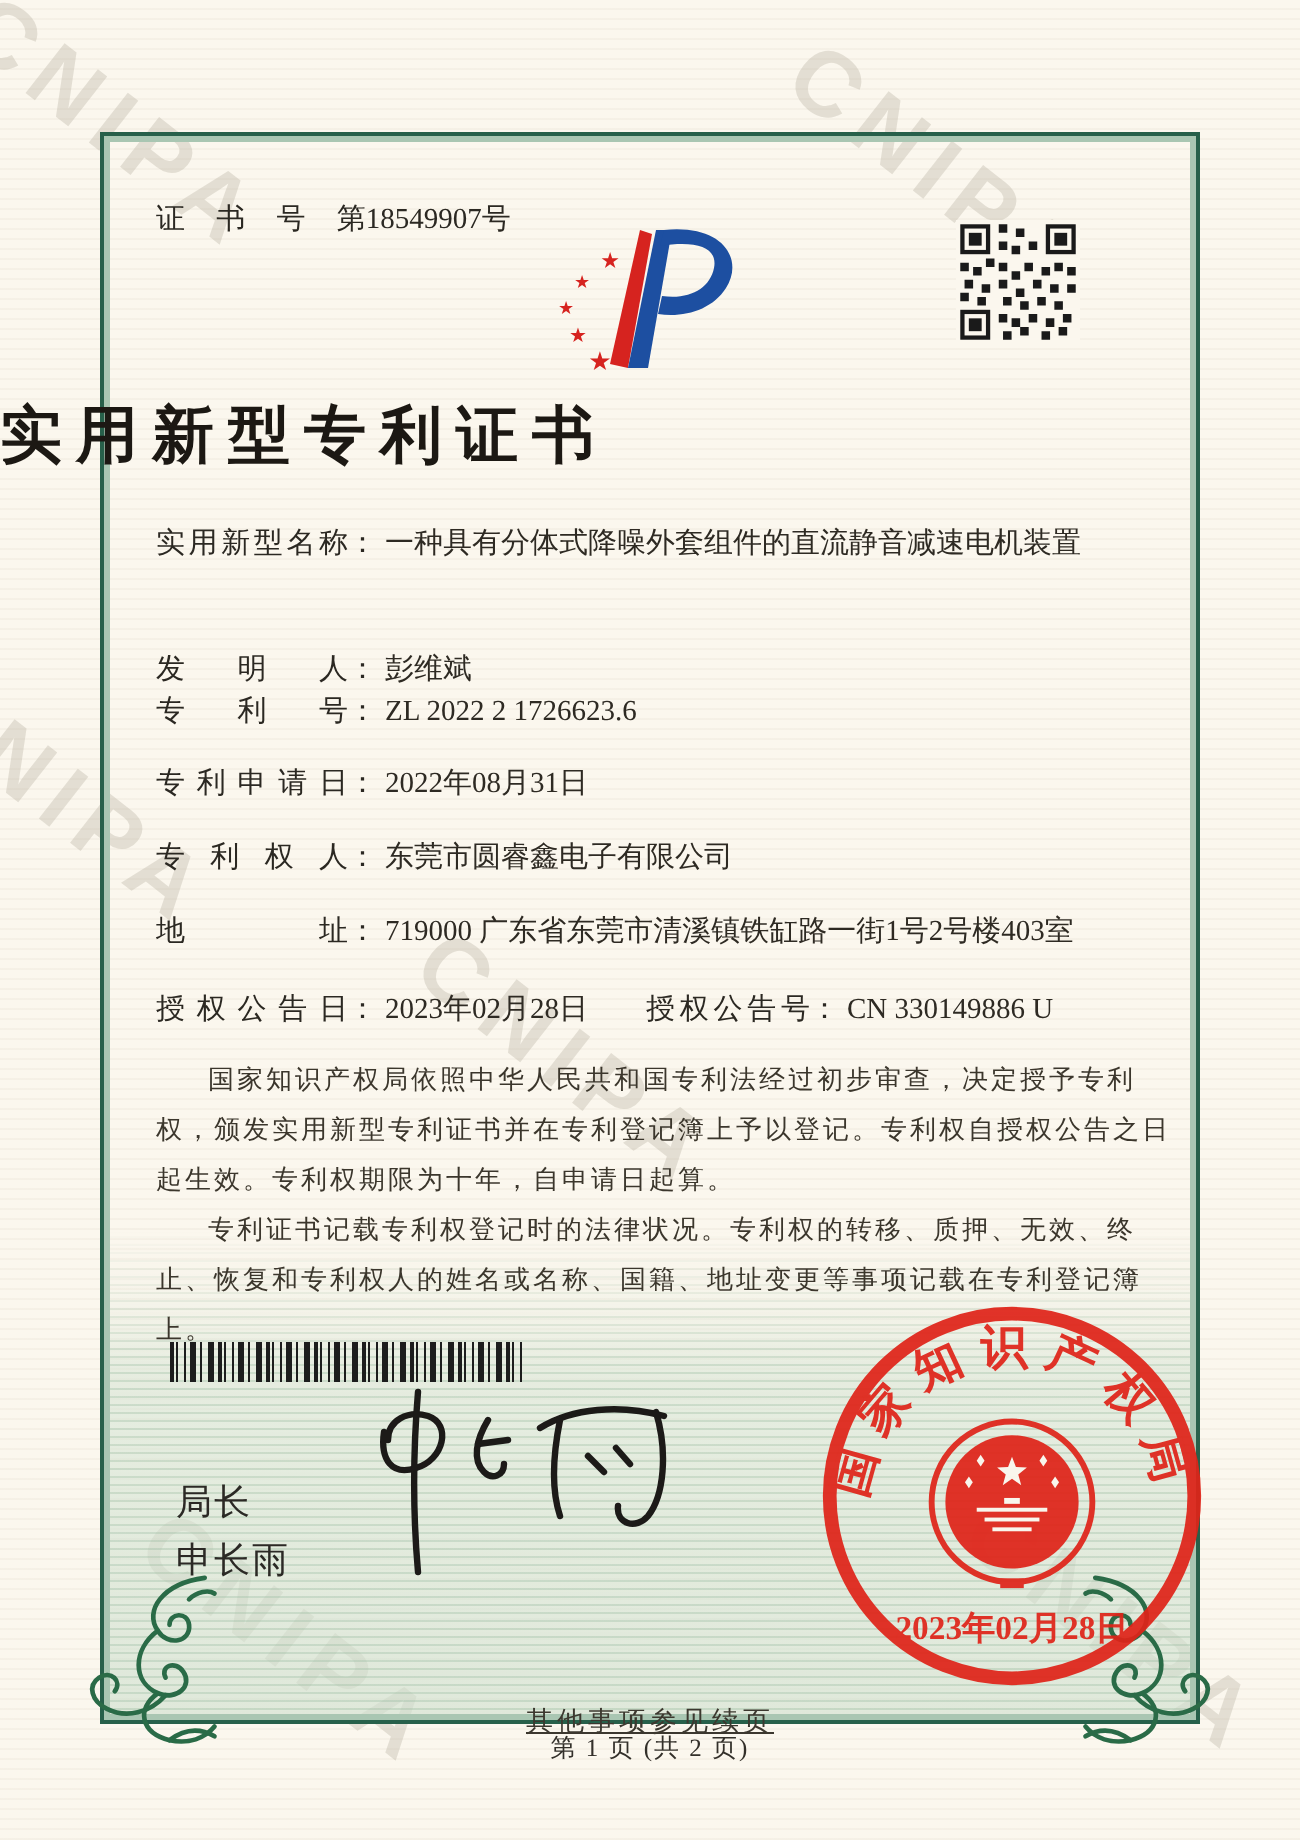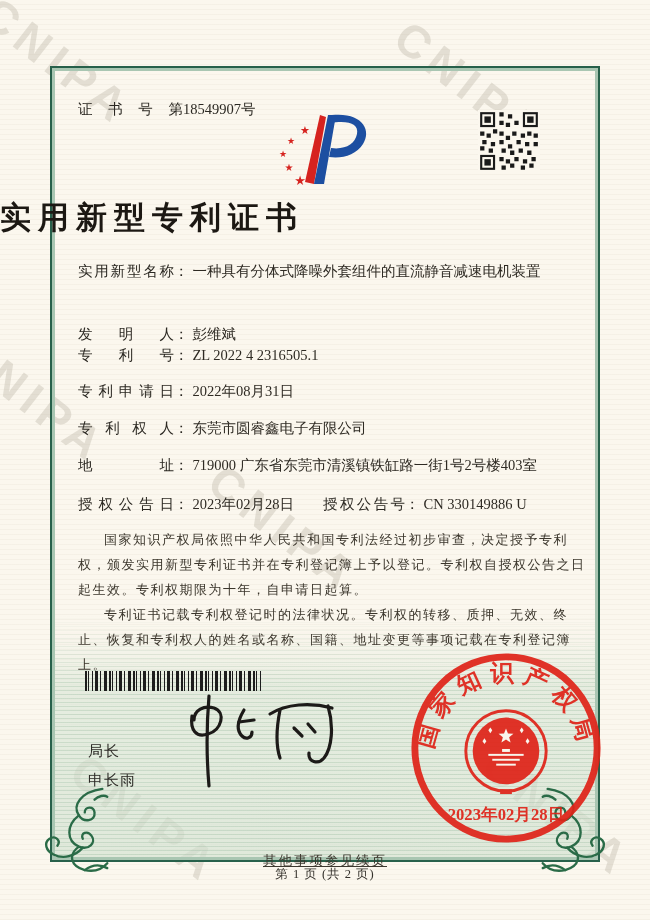--- a/index.html
+++ b/index.html
@@ -66,22 +66,22 @@
     background:repeating-linear-gradient(90deg,
       #1d1d1d 0 2px, transparent 2px 3px,
       #1d1d1d 3px 4px, transparent 4px 7px,
       #1d1d1d 7px 8px, transparent 8px 10px,
       #1d1d1d 10px 13px, transparent 13px 15px,
       #1d1d1d 15px 16px, transparent 16px 19px,
       #1d1d1d 19px 22px, transparent 22px 24px);
   }
 
   .director { position:absolute; left:88px; top:737px;
-    font-family:Liberation Serif, serif;
-    font-size:15px; color:#2b2925; line-height:29px; letter-spacing:1px; }
+    font-family:Liberation Sans, sans-serif;
+    font-size:18px; color:#2b2925; line-height:29px; letter-spacing:1px; }
   .signature { position:absolute; left:182px; top:690px; }
   .seal { position:absolute; left:408px; top:650px; mix-blend-mode:multiply; opacity:0.93; }
 
   .page-info { position:absolute; left:0; top:866px; width:100%;
     text-align:center; font-size:12.5px; color:#33302a; letter-spacing:1px; }
   .note { position:absolute; left:0; top:852px; width:100%;
     text-align:center; font-size:13.5px; color:#3c382f; letter-spacing:2px;text-decoration:underline; }
 </style>
 </head>
 <body>
@@ -159,21 +159,21 @@
     <div class="title">实用新型专利证书</div>
 
     <div class="fields">
       <div class="frow r1">
         <span class="lbl">实用新型名称</span><span class="colon">：</span><span class="val">一种具有分体式降噪外套组件的直流静音减速电机装置</span>
       </div>
       <div class="frow r2">
         <span class="lbl">发明人</span><span class="colon">：</span><span class="val">彭维斌</span>
       </div>
       <div class="frow r3">
-        <span class="lbl">专利号</span><span class="colon">：</span><span class="val">ZL 2022 4 2316505.1</span>
+        <span class="lbl">专利号</span><span class="colon">：</span><span class="val">ZL 2022 2 1726623.6</span>
       </div>
       <div class="frow r4">
         <span class="lbl">专利申请日</span><span class="colon">：</span><span class="val">2022年08月31日</span>
       </div>
       <div class="frow r5">
         <span class="lbl">专利权人</span><span class="colon">：</span><span class="val">东莞市圆睿鑫电子有限公司</span>
       </div>
       <div class="frow r6">
         <span class="lbl">地址</span><span class="colon">：</span><span class="val">719000 广东省东莞市清溪镇铁缸路一街1号2号楼403室</span>
       </div>

